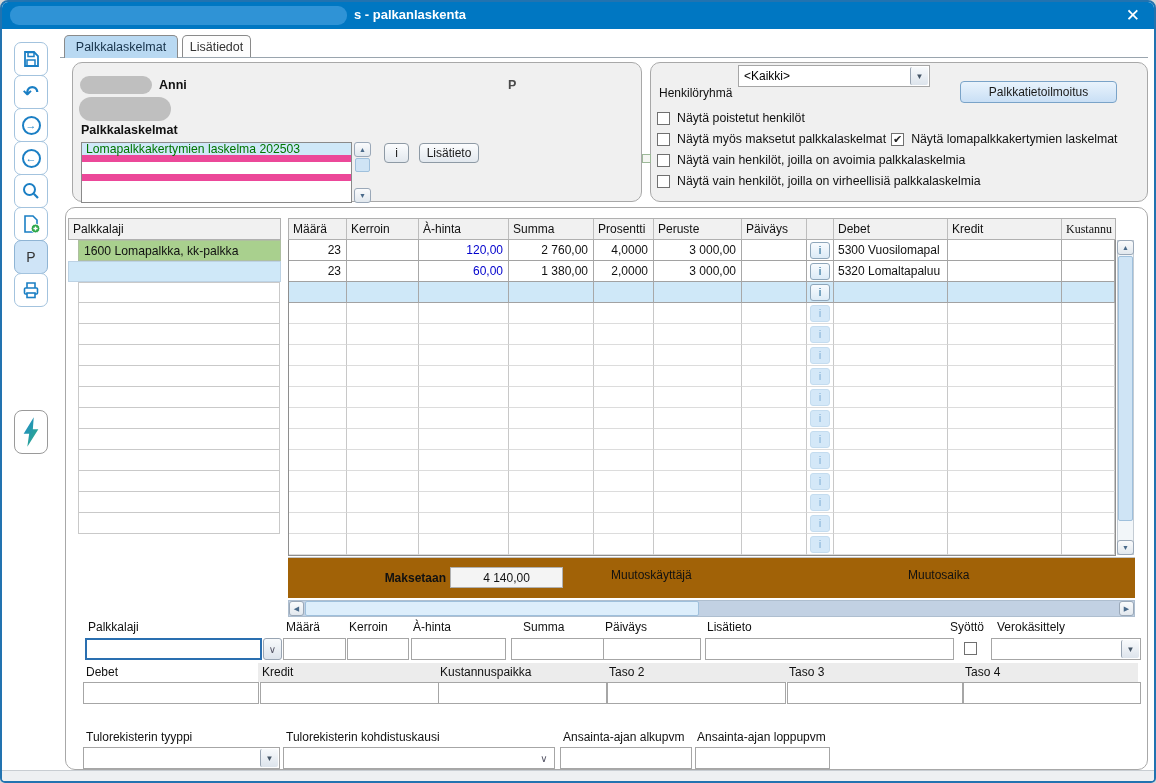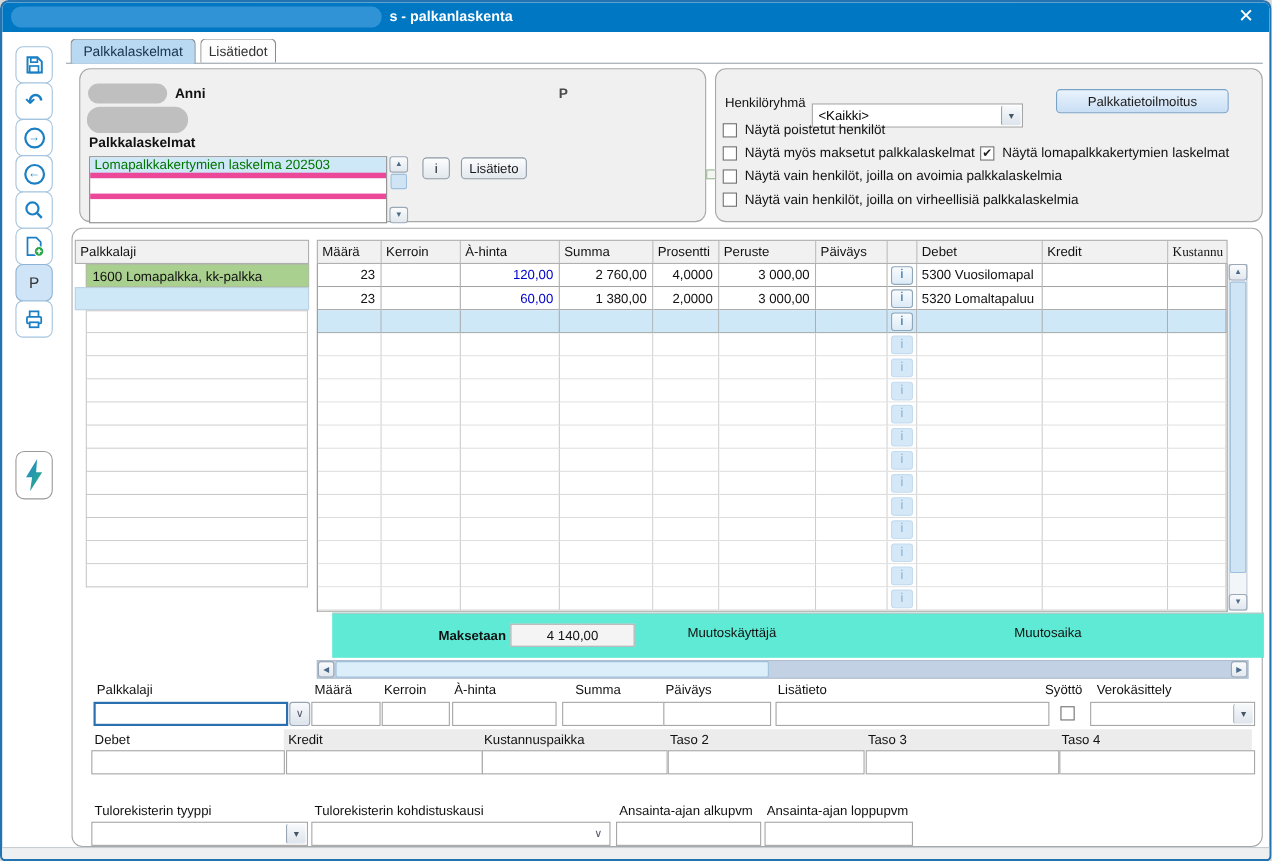--- a/index.html
+++ b/index.html
@@ -29,21 +29,21 @@
         border-radius:8px;display:flex;align-items:center;justify-content:center;}
   
   .panel{position:absolute;background:#f0f0f0;border:1px solid #a8a8a8;border-radius:10px;}
   .panel.main{background:#ffffff;}
   .blob{position:absolute;background:#bfbfbf;border-radius:10px;}
   .blabel{position:absolute;font-size:12.5px;font-weight:bold;color:#111;}
   .slabel{position:absolute;font-size:12px;color:#111;}
   
   .plist{position:absolute;background:#fff;border:1px solid #8a8a8a;}
   .plist .prow{height:19px;display:flex;align-items:center;padding-left:4px;font-size:12.2px;
-        color:#007500;border-bottom:5px solid #ec4899;}
+        color:#007500;border-bottom:7px solid #ec4899;}
   .plist .prow.sel{background:#cfe8f8;}
   
   .btn{position:absolute;display:flex;align-items:center;justify-content:center;font-size:12px;color:#1a1a1a;
        background:linear-gradient(#fcfdfe,#e2e8ee);border:1px solid #8e9aa5;border-radius:4px;}
   .btn.blue{background:linear-gradient(#e9f3fc,#c9dff5);border-color:#7aa3c8;}
   
   .sbtn{position:absolute;display:flex;align-items:center;justify-content:center;
         background:linear-gradient(#fafbfc,#e2e8ee);border:1px solid #9aa8b8;border-radius:3px;
         color:#4a6a8a;font-size:7px;}
   .sthumb{position:absolute;background:#cfe4f5;border:1px solid #9fc0dc;border-radius:2px;}
@@ -74,21 +74,21 @@
   .ibtn.faded{border-color:#c4dcef;background:#d4e8f8;color:#85b2d6;}
   
   .lrow{height:21px;display:flex;align-items:stretch;}
   .lrow .pad{width:10px;}
   .lrow .lab{flex:1;background:#a9d08e;border:1px solid #aebfa0;display:flex;align-items:center;
         padding-left:5px;font-size:12.2px;color:#111;white-space:nowrap;overflow:hidden;}
   .lrow.sel{background:#cfe8f8;border:1px solid #bcd2e4;}
   .lrow-empty{height:21px;margin-left:10px;width:202px;background:#fff;border:1px solid #c9c9c9;border-top:none;}
   .lrow-empty:first-child{border-top:1px solid #c9c9c9;}
   
-  .fstrip{position:absolute;background:#5eead4;border-top:1px solid #c4c4c4;font-size:12px;color:#111;margin-left:14px;}
+  .fstrip{position:absolute;background:#a16207;border-top:1px solid #c4c4c4;font-size:12px;color:#111;}
   .valuebox{position:absolute;background:#f4f4f4;border:1px solid #b0b0b0;display:flex;align-items:center;
         justify-content:center;font-weight:normal;font-size:12px;}
   
   .flabel{position:absolute;font-size:12px;color:#111;white-space:nowrap;}
   .finput{position:absolute;height:22px;background:#fff;border:1px solid #a6a6a6;}
   .finput.focus{border:2px solid #2a6fb0;}
   .dbtn{position:absolute;width:19px;height:22px;background:linear-gradient(#f8fafc,#dde4ec);
         border:1px solid #98a4b2;border-radius:3px;display:flex;align-items:center;justify-content:center;
         color:#445566;font-size:8px;}
   .inner-arrow{position:absolute;right:1px;top:1px;bottom:1px;width:18px;background:linear-gradient(#f8fafc,#dde4ec);
@@ -186,21 +186,21 @@
     <div class="sthumb" style="left:282px;top:95px;width:15px;height:14px;"></div>
     <div class="sbtn" style="left:281px;top:125px;width:17px;height:15px;">
         <span>▼</span>
       </div>
     <div class="btn" style="left:311px;top:80px;width:25px;height:20px;">i</div>
     <div class="btn" style="left:346px;top:80px;width:60px;height:20px;">Lisätieto</div>
   </div>
 
   <div class="panel" style="left:648px;top:60px;width:498px;height:140px;">
     <div class="slabel" style="left:8px;top:23px;">Henkilöryhmä</div>
-    <div class="finput" style="left:87px;top:31px;width:192px;">
+    <div class="finput" style="left:87px;top:2px;width:192px;">
       <span style="position:absolute;left:5px;top:3px;font-size:12px;">&lt;Kaikki&gt;</span>
       <span class="inner-arrow">▼</span>
     </div>
     <div class="btn blue" style="left:309px;top:18px;width:157px;height:22px;">Palkkatietoilmoitus</div>
     <div class="cbrow" style="left:6px;top:48px;">
       <span class="cbx"></span>
       <span class="cl">Näytä poistetut henkilöt</span>
     </div>
     <div class="cbrow" style="left:6px;top:69px;">
       <span class="cbx"></span>

